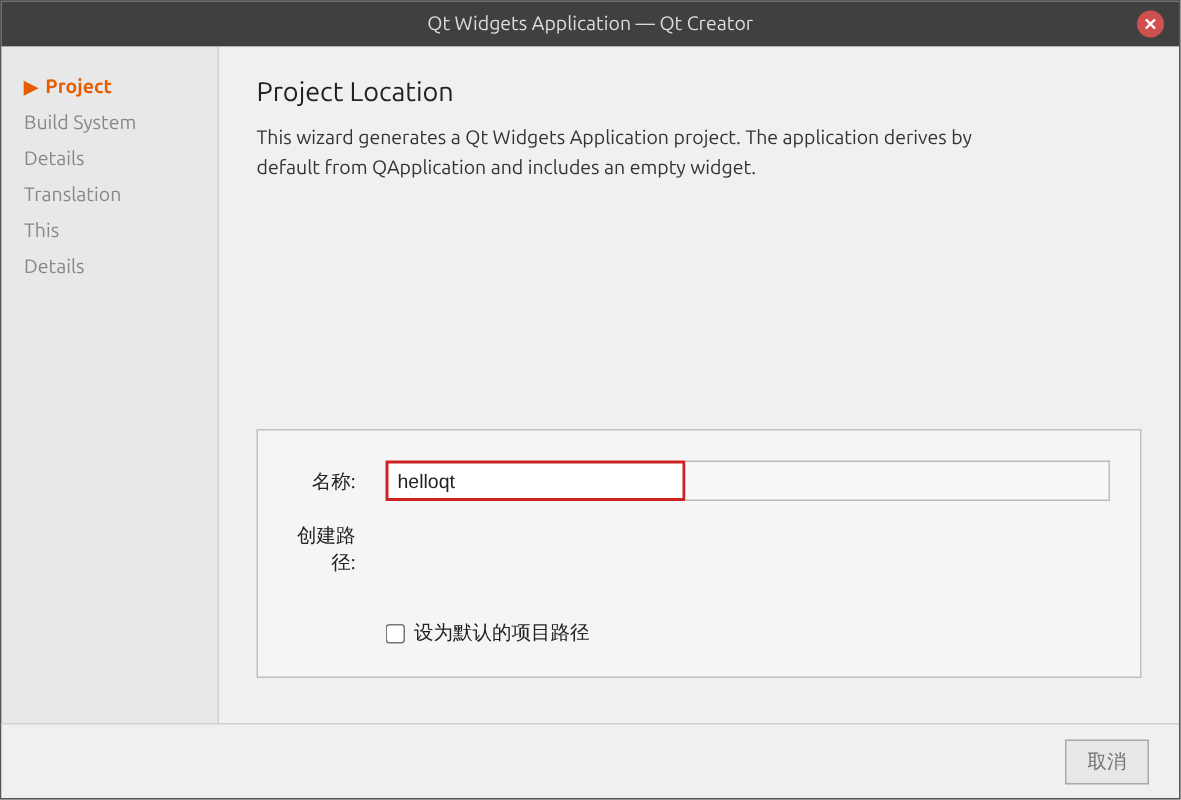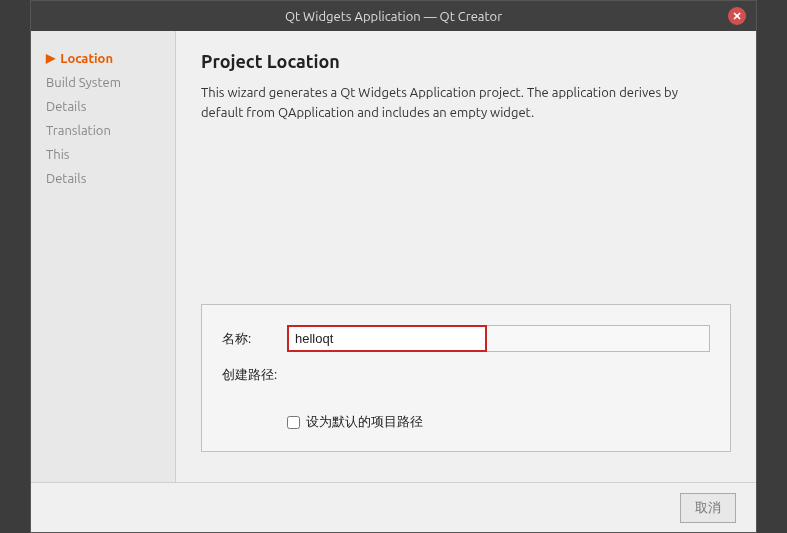--- a/index.html
+++ b/index.html
@@ -8,21 +8,21 @@
       font-size: 13px;
       background: #3c3c3c;
       display: flex;
       align-items: center;
       justify-content: center;
       width: 787px;
       height: 533px;
       overflow: hidden;
     }
     .window {
-      width: 727px;
+      width: 787px;
       height: 533px;
       background: #f0f0f0;
       display: flex;
       flex-direction: column;
       border: 1px solid #555;
     }
     .titlebar {
       background: #404040;
       height: 30px;
       display: flex;
@@ -84,21 +84,21 @@
     }
     .main {
       flex: 1;
       padding: 20px 25px;
       background: #f0f0f0;
       display: flex;
       flex-direction: column;
     }
     .page-title {
       font-size: 18px;
-      font-weight: bold;
+      font-weight: normal;
       color: #222;
       margin-bottom: 12px;
     }
     .description {
       font-size: 13px;
       color: #333;
       line-height: 1.5;
       max-width: 520px;
     }
     .form-area {
@@ -113,22 +113,22 @@
       align-items: center;
       margin-bottom: 14px;
     }
     .form-row:last-of-type {
       margin-bottom: 0;
     }
     .form-label {
       width: 65px;
       font-size: 13px;
       color: #222;
-      text-align: left;
-      padding-right: 8px;
+      text-align: right;
+      padding-right: 20px;
       flex-shrink: 0;
     }
     .form-input-wrapper {
       display: flex;
       flex: 1;
       gap: 0;
     }
     .input-box {
       border: 2px solid #cc2222;
       background: #fff;
@@ -214,21 +214,21 @@
     <span style="width:18px"></span>
     <span class="titlebar-title">Qt Widgets Application — Qt Creator</span>
     <button class="titlebar-close">✕</button>
   </div>
 
   <div class="content">
 
     <div class="sidebar">
       <div class="sidebar-item active">
         <span class="arrow">▶</span>
-        <span>Location</span>
+        <span>Project</span>
       </div>
       <div class="sidebar-item">
         <span>Build System</span>
       </div>
       <div class="sidebar-item">
         <span>Details</span>
       </div>
       <div class="sidebar-item">
         <span>Translation</span>
       </div>

